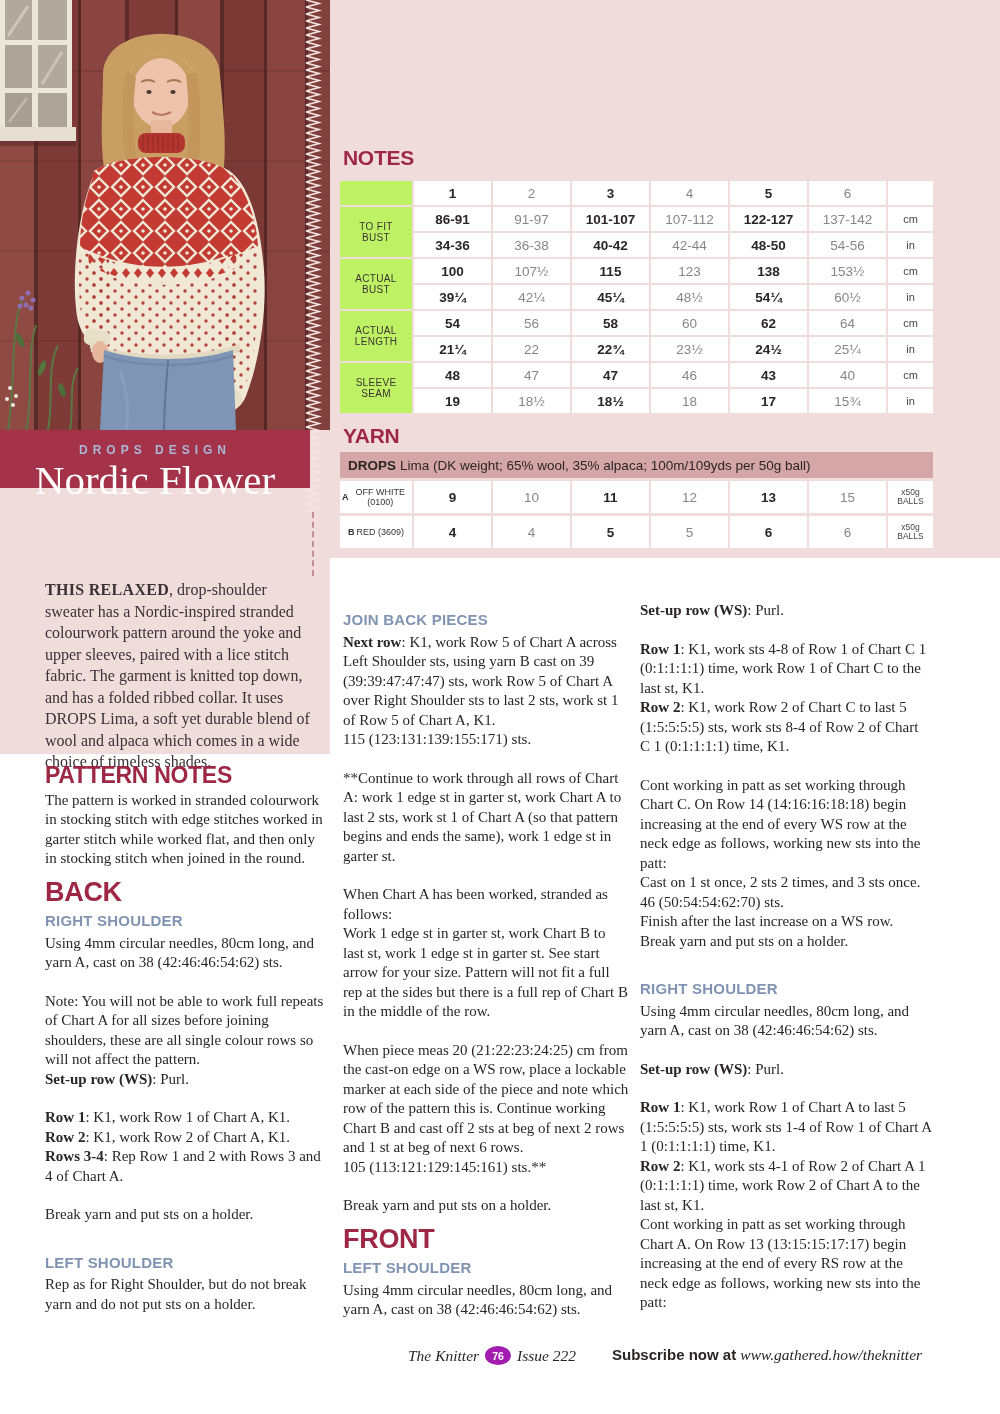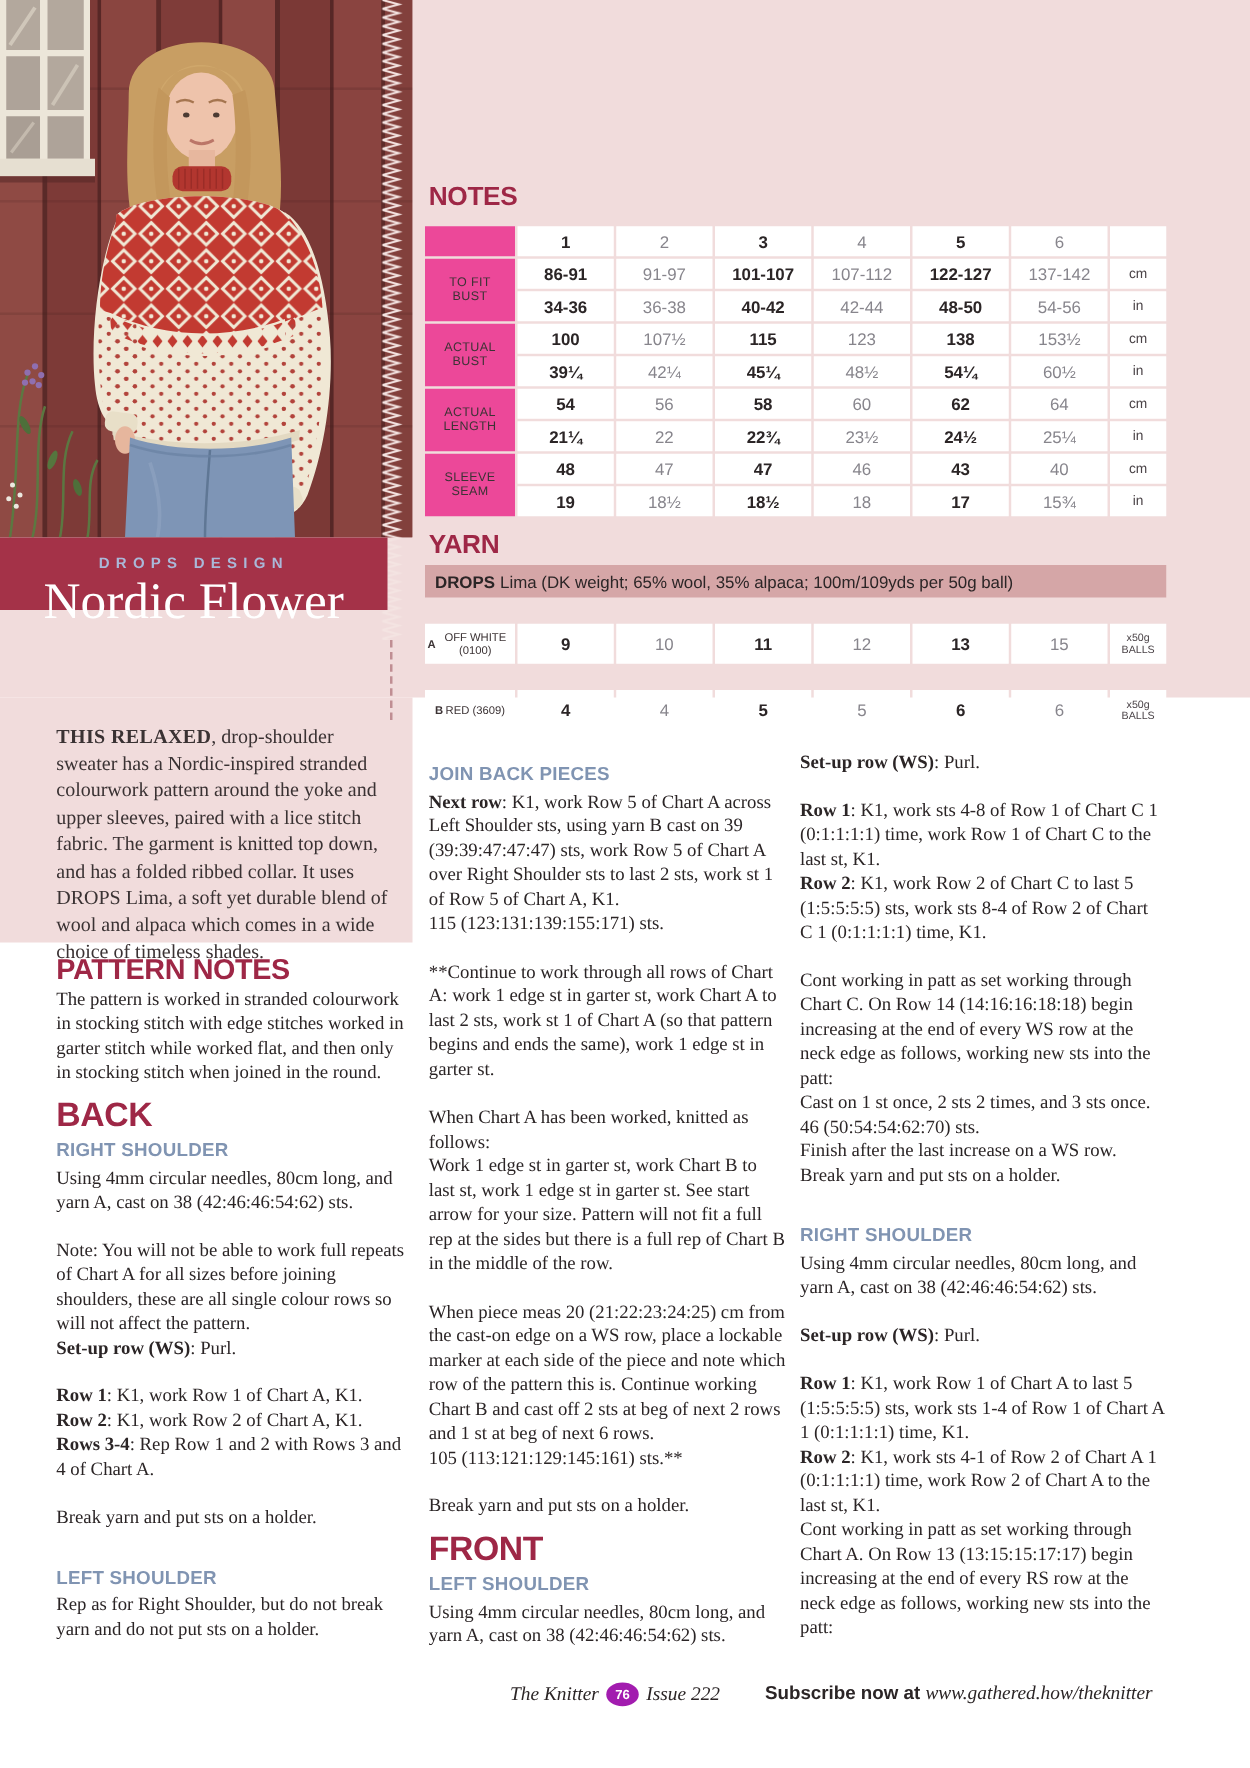--- a/index.html
+++ b/index.html
@@ -23,24 +23,24 @@
   .intro{left:45px;top:563px;width:268px;font-size:16px;line-height:21.5px;color:#3a3233;}
   .intro b{letter-spacing:0.3px;}
   
   .red-h{font-family:"Liberation Sans",sans-serif;font-weight:bold;color:#9e2746;letter-spacing:-0.3px;}
   .h-size{left:343px;top:146px;font-size:21px;}
   .h-yarn{left:343px;top:424px;font-size:21px;}
   
   .grid{display:grid;grid-template-columns:72px repeat(6,77px) 45px;gap:2px;
         font-family:"Liberation Sans",sans-serif;}
   .size-table{left:340px;top:181px;grid-auto-rows:24px;}
-  .yarn-table{left:340px;top:452px;grid-template-rows:26px 32px 32px;gap:21px 2px;}
+  .yarn-table{left:340px;top:452px;grid-template-rows:26px 32px 32px;gap:3px 2px;}
   .cell{background:#ffffff;display:flex;align-items:center;justify-content:center;
         font-size:13.5px;text-align:center;}
-  .cell.rose{background:#ec4899;}
+  .cell.rose{background:#bef264;}
   .cell.label{font-size:10px;letter-spacing:0.3px;color:#3c3335;line-height:11px;padding:0 4px;}
   .cell.hdr{font-size:13.5px;}
   .cell.odd{font-weight:bold;color:#2b2526;}
   .cell.even{color:#87858c;}
   .cell.unit{font-size:11px;color:#4a4347;}
   .cell.yarn-hdr{grid-column:1 / -1;justify-content:flex-start;background:#d5a6a7;
         font-size:13.5px;color:#2b2526;padding-left:8px;}
   .cell.yarn-hdr b{margin-right:4px;}
   .cell.yarn-label{font-size:9px;line-height:10px;color:#3c3335;padding:0 2px;}
   .cell.yarn-label b{margin-right:2px;}
@@ -338,21 +338,21 @@
     <h3>LEFT SHOULDER</h3>
     <p>Rep as for Right Shoulder, but do not break yarn and do not put sts on a holder.</p>
   </div>
 <div class="abs col col-mid">
     <h3>JOIN BACK PIECES</h3>
     <p><b>Next row</b>: K1, work Row 5 of Chart A across Left Shoulder sts, using yarn B cast on 39 (39:39:47:47:47) sts, work Row 5 of Chart A over Right Shoulder sts to last 2 sts, work st 1 of Row 5 of Chart A, K1.</p>
     <p>115 (123:131:139:155:171) sts.</p>
     <div class="gap"></div>
     <p>**Continue to work through all rows of Chart A: work 1 edge st in garter st, work Chart A to last 2 sts, work st 1 of Chart A (so that pattern begins and ends the same), work 1 edge st in garter st.</p>
     <div class="gap"></div>
-    <p>When Chart A has been  worked, knitted as follows:</p>
+    <p>When Chart A has been  worked, stranded as follows:</p>
     <p>Work 1 edge st in garter st, work Chart B to last st, work 1 edge st in garter st. See start arrow for your size. Pattern will not fit a full rep at the sides but there is a full rep of Chart B in the middle of the row.</p>
     <div class="gap"></div>
     <p>When piece meas 20 (21:22:23:24:25) cm from the cast-on edge on a WS row, place a lockable marker at each side of the piece and note which row of the pattern this is. Continue working Chart B and cast off 2 sts at beg of next 2 rows and 1 st at beg of next 6 rows.</p>
     <p>105 (113:121:129:145:161) sts.**</p>
     <div class="gap"></div>
     <p>Break yarn and put sts on a holder.</p>
     <h2 class="big">FRONT</h2>
     <h3>LEFT SHOULDER</h3>
     <p>Using 4mm circular needles, 80cm long, and yarn A, cast on 38 (42:46:46:54:62) sts.</p>
   </div>

